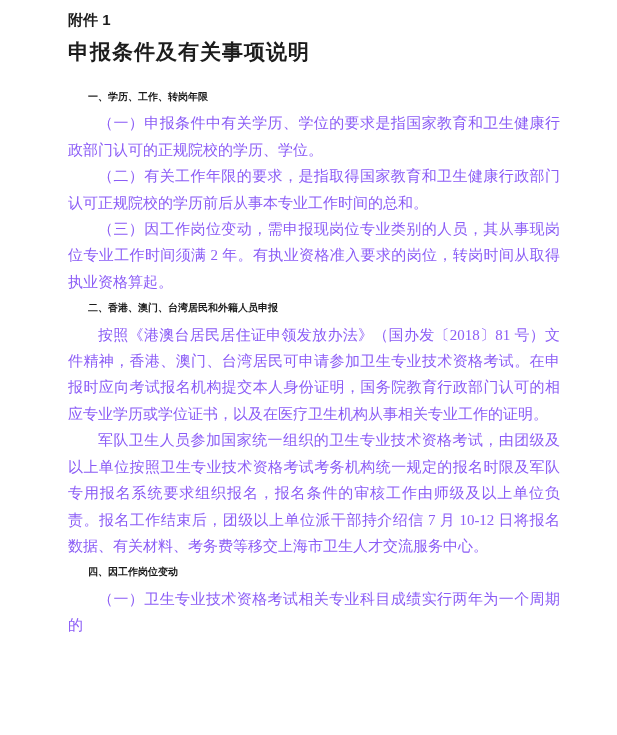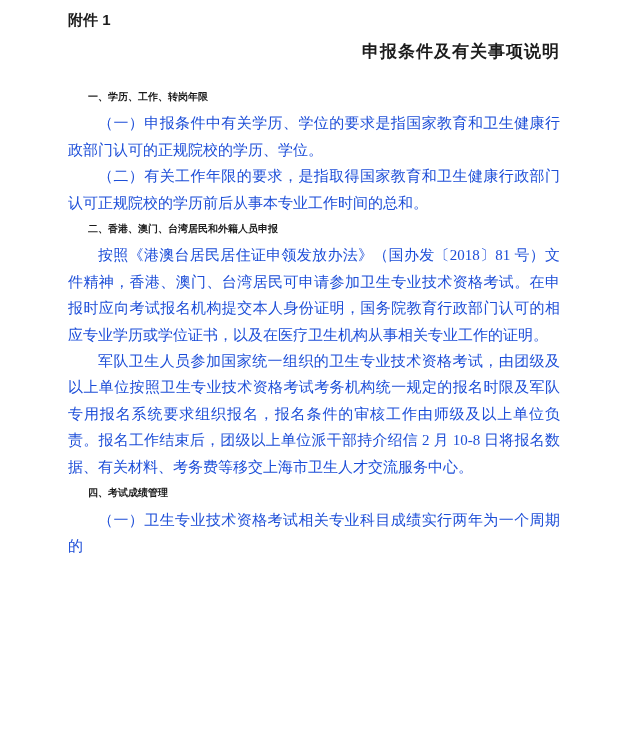--- a/index.html
+++ b/index.html
@@ -22,23 +22,23 @@
   }
   .attachment {
     font-family: "Liberation Sans", "DejaVu Sans", sans-serif;
     font-size: 15px;
     font-weight: bold;
     line-height: 20px;
     color: #1c1c1c;
   }
   .doc-title {
     font-family: "Liberation Sans", "DejaVu Sans", sans-serif;
-    font-size: 17px;
+    font-size: 21px;
     font-weight: bold;
-    text-align: right;
+    text-align: left;
     line-height: 24px;
     margin-top: 10px;
     letter-spacing: 1px;
     color: #1c1c1c;
   }
   .content {
     margin-top: 20px;
   }
   .section-heading {
     font-family: "Liberation Sans", "DejaVu Sans", sans-serif;
@@ -46,40 +46,41 @@
     font-weight: bold;
     line-height: 26.4px;
     text-indent: 2em;
     color: #1c1c1c;
   }
   .para {
     font-size: 15px;
     line-height: 26.4px;
     text-indent: 2em;
     text-align: justify;
-    color: #1d4ed8;
+    color: #8b5cf6;
   }
 </style>
 </head>
 <body>
 
 <div class="page">
 
   <div class="attachment">附件 1</div>
 
   <h1 class="doc-title">申报条件及有关事项说明</h1>
 
   <div class="content">
 
     <h2 class="section-heading">一、学历、工作、转岗年限</h2>
     <p class="para">（一）申报条件中有关学历、学位的要求是指国家教育和卫生健康行政部门认可的正规院校的学历、学位。</p>
     <p class="para">（二）有关工作年限的要求，是指取得国家教育和卫生健康行政部门认可正规院校的学历前后从事本专业工作时间的总和。</p>
+    <p class="para">（三）因工作岗位变动，需申报现岗位专业类别的人员，其从事现岗位专业工作时间须满 2 年。有执业资格准入要求的岗位，转岗时间从取得执业资格算起。</p>
 
     <h2 class="section-heading">二、香港、澳门、台湾居民和外籍人员申报</h2>
     <p class="para">按照《港澳台居民居住证申领发放办法》（国办发〔2018〕81 号）文件精神，香港、澳门、台湾居民可申请参加卫生专业技术资格考试。在申报时应向考试报名机构提交本人身份证明，国务院教育行政部门认可的相应专业学历或学位证书，以及在医疗卫生机构从事相关专业工作的证明。</p>
 
-    <p class="para">军队卫生人员参加国家统一组织的卫生专业技术资格考试，由团级及以上单位按照卫生专业技术资格考试考务机构统一规定的报名时限及军队专用报名系统要求组织报名，报名条件的审核工作由师级及以上单位负责。报名工作结束后，团级以上单位派干部持介绍信 2 月 10-8 日将报名数据、有关材料、考务费等移交上海市卫生人才交流服务中心。</p>
+    <p class="para">军队卫生人员参加国家统一组织的卫生专业技术资格考试，由团级及以上单位按照卫生专业技术资格考试考务机构统一规定的报名时限及军队专用报名系统要求组织报名，报名条件的审核工作由师级及以上单位负责。报名工作结束后，团级以上单位派干部持介绍信 7 月 10-12 日将报名数据、有关材料、考务费等移交上海市卫生人才交流服务中心。</p>
 
-    <h2 class="section-heading">四、考试成绩管理</h2>
+    <h2 class="section-heading">四、因工作岗位变动</h2>
     <p class="para">（一）卫生专业技术资格考试相关专业科目成绩实行两年为一个周期的</p>
 
   </div>
 </div>
 
 </body></html>

